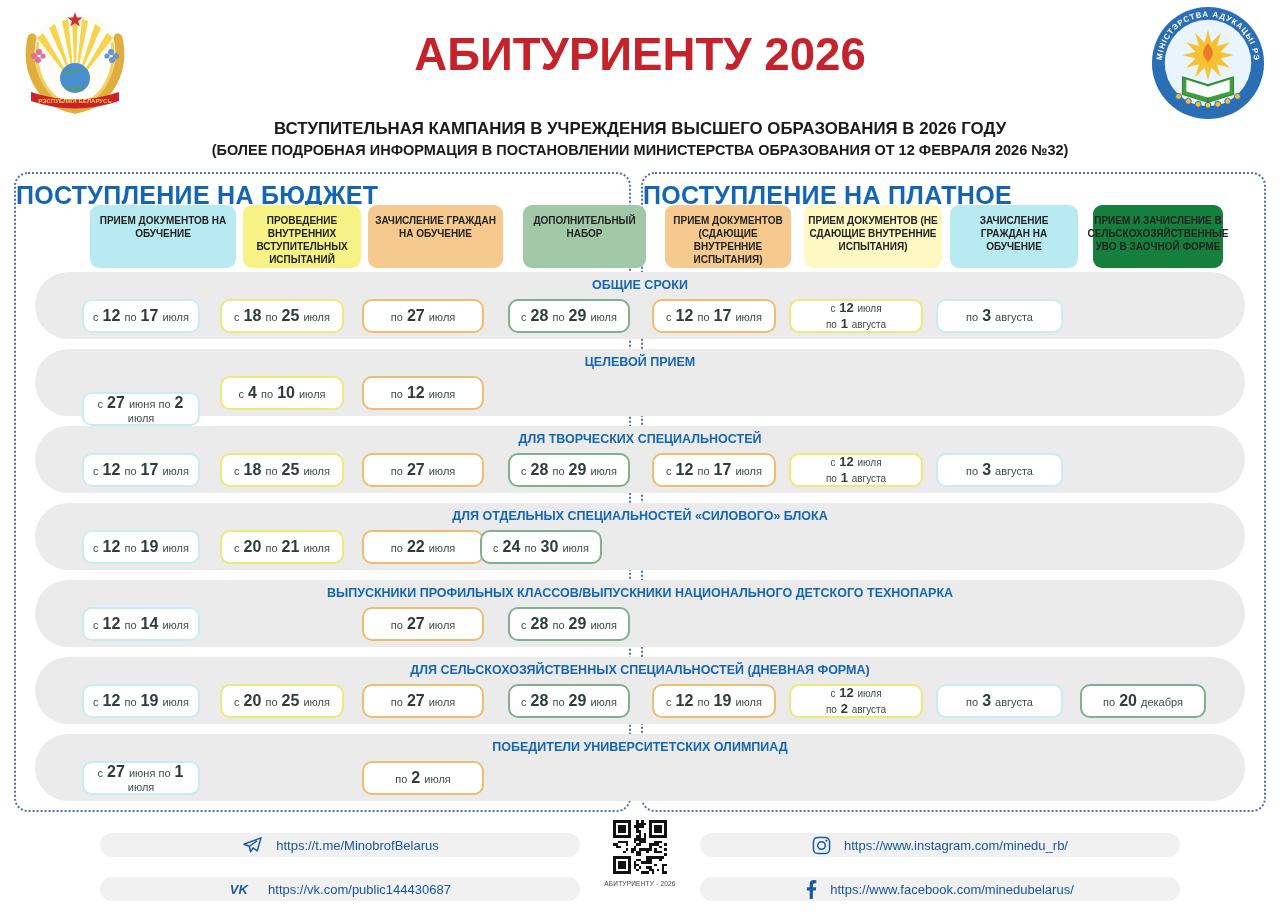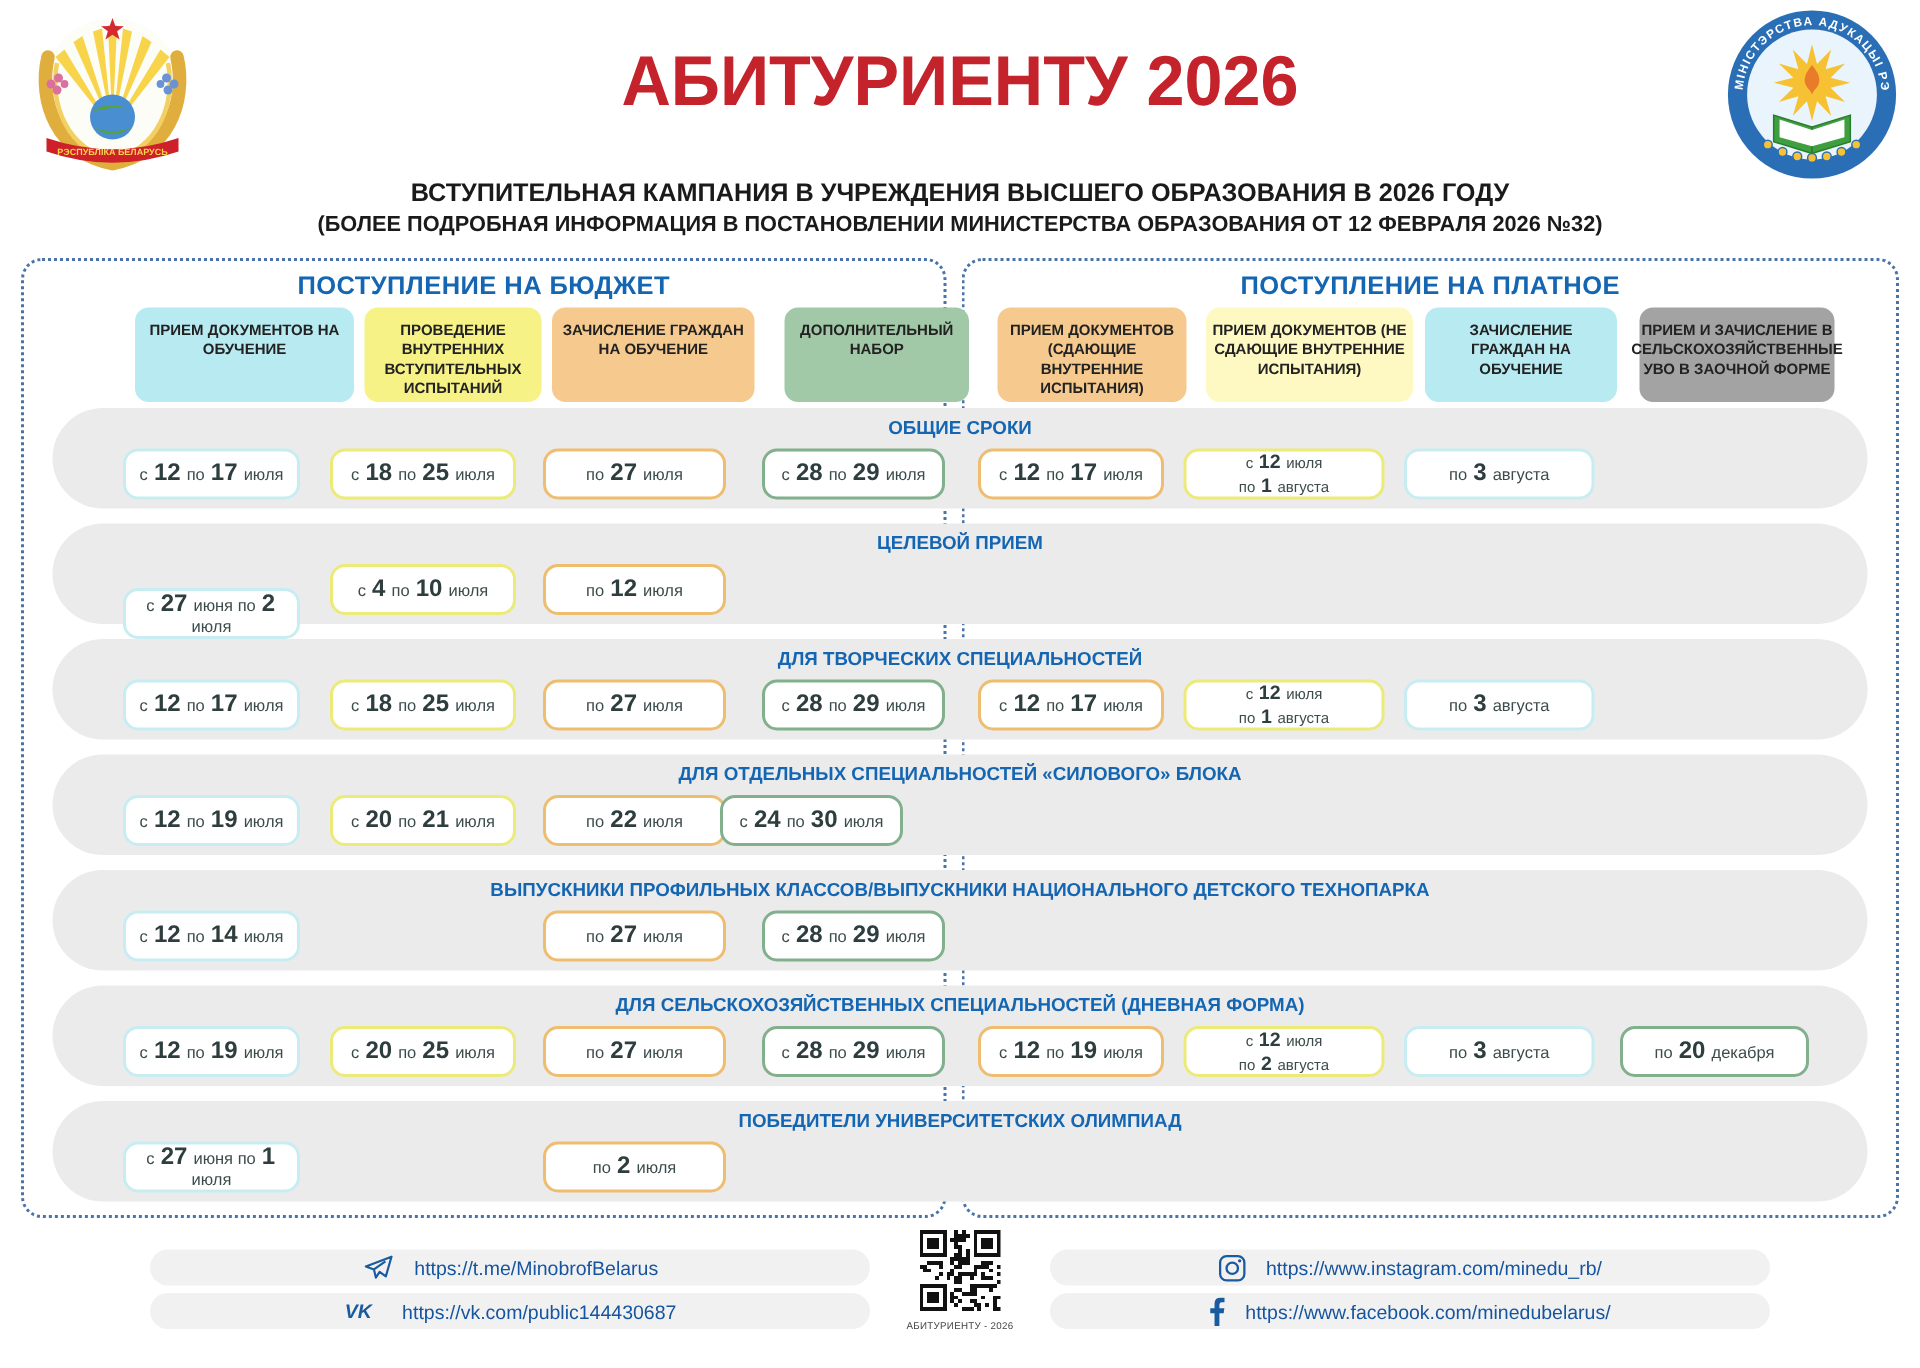--- a/index.html
+++ b/index.html
@@ -17,39 +17,39 @@
          transform:scaleX(.97);}
   .sub1{position:absolute;left:0;right:0;top:119px;text-align:center;
         font-size:17px;font-weight:bold;color:#1a1a1a;transform:scaleX(.99);}
   .sub2{position:absolute;left:0;right:0;top:142px;text-align:center;
         font-size:14.5px;font-weight:bold;color:#1a1a1a;}
   
   .panel{position:absolute;top:172px;height:640px;border:2px dotted var(--pb);
          border-radius:14px;box-sizing:border-box;}
   .panel-left{left:14px;width:617px;}
   .panel-right{left:641px;width:625px;}
-  .panel-title{margin-top:7px;text-align:center;font-size:17px;font-weight:bold;
+  .panel-title{margin-top:7px;font-size:25px;font-weight:bold;
                color:var(--blue);letter-spacing:.3px;}
   
   .hbox{position:absolute;top:205px;height:63px;border-radius:9px;box-sizing:border-box;
         display:flex;align-items:flex-start;justify-content:center;padding:9px 4px 0 4px;
         font-size:10px;font-weight:bold;color:#222;text-align:center;line-height:1.3;z-index:2;margin-left:15px;}
   
   .row{position:absolute;left:35px;width:1210px;height:67px;background:var(--band);
        border-radius:34px;z-index:3;}
   .rtitle{position:absolute;top:6px;left:0;right:0;text-align:center;
           font-size:12.5px;font-weight:bold;color:var(--blue);}
   .pill{position:absolute;top:27px;height:34px;background:#fff;border:2px solid #ccc;
         border-radius:10px;box-sizing:border-box;display:flex;align-items:center;
         justify-content:center;text-align:center;font-size:11px;color:var(--datetext);}
   .pill b{font-size:16px;font-weight:bold;padding:0 1px;color:#2e3d3d;}
   .pill.two{font-size:10px;line-height:1.2;}
   .pill.two b{font-size:13px;}
   
-  .fcol{position:absolute;top:833px;width:480px;display:flex;flex-direction:column;gap:5px;}
+  .fcol{position:absolute;top:833px;width:480px;display:flex;flex-direction:column;gap:20px;}
   .fcol.left{left:100px;} .fcol.right{left:700px;}
   .linkbar{display:flex;height:24px;border-radius:12px;background:#f1f1f1;
            align-items:center;justify-content:center;gap:13px;text-decoration:none;}
   .ltext{font-size:13px;color:var(--link);}
   .licon{display:flex;align-items:center;}
   .qrwrap{position:absolute;left:602px;top:820px;width:76px;text-align:center;}
   .qrcap{font-size:6.5px;color:#444;margin-top:2px;letter-spacing:.2px;}
 </style>
 </head>
 <body>
@@ -135,21 +135,21 @@
   </div>
 
   <div id="headers">
       <div class="hbox" style="left: 75px; width: 146px; background: rgb(183, 234, 241);">ПРИЕМ ДОКУМЕНТОВ НА ОБУЧЕНИЕ</div>
       <div class="hbox" style="left: 228px; width: 118px; background: rgb(246, 242, 134);">ПРОВЕДЕНИЕ ВНУТРЕННИХ ВСТУПИТЕЛЬНЫХ ИСПЫТАНИЙ</div>
       <div class="hbox" style="left: 353px; width: 135px; background: rgb(246, 202, 142);">ЗАЧИСЛЕНИЕ ГРАЖДАН НА ОБУЧЕНИЕ</div>
       <div class="hbox" style="left: 508px; width: 123px; background: rgb(162, 201, 167);">ДОПОЛНИТЕЛЬНЫЙ НАБОР</div>
       <div class="hbox" style="left: 650px; width: 126px; background: rgb(246, 202, 142);">ПРИЕМ ДОКУМЕНТОВ (СДАЮЩИЕ ВНУТРЕННИЕ ИСПЫТАНИЯ)</div>
       <div class="hbox" style="left: 789px; width: 138px; background: #fef9c3;">ПРИЕМ ДОКУМЕНТОВ (НЕ СДАЮЩИЕ ВНУТРЕННИЕ ИСПЫТАНИЯ)</div>
       <div class="hbox" style="left: 935px; width: 128px; background: rgb(183, 234, 241);">ЗАЧИСЛЕНИЕ ГРАЖДАН НА ОБУЧЕНИЕ</div>
-      <div class="hbox" style="left: 1078px; width: 130px; background: #a3a3a3;">ПРИЕМ И ЗАЧИСЛЕНИЕ В СЕЛЬСКОХОЗЯЙСТВЕННЫЕ УВО  В ЗАОЧНОЙ ФОРМЕ</div>
+      <div class="hbox" style="left: 1078px; width: 130px; background: #15803d;">ПРИЕМ И ЗАЧИСЛЕНИЕ В СЕЛЬСКОХОЗЯЙСТВЕННЫЕ УВО  В ЗАОЧНОЙ ФОРМЕ</div>
     </div>
   <div id="rows">
       <div class="row" style="top: 272px;">
         <div class="rtitle">ОБЩИЕ СРОКИ</div>
         <div class="pill" style="left: 47px; width: 118px; border-color: rgb(199, 237, 242);">
           <span>с <b>12</b> по <b>17</b> июля</span>
         </div>
         <div class="pill" style="left: 185px; width: 124px; border-color: rgb(236, 234, 120);">
           <span>с <b>18</b> по <b>25</b> июля</span>
         </div>

